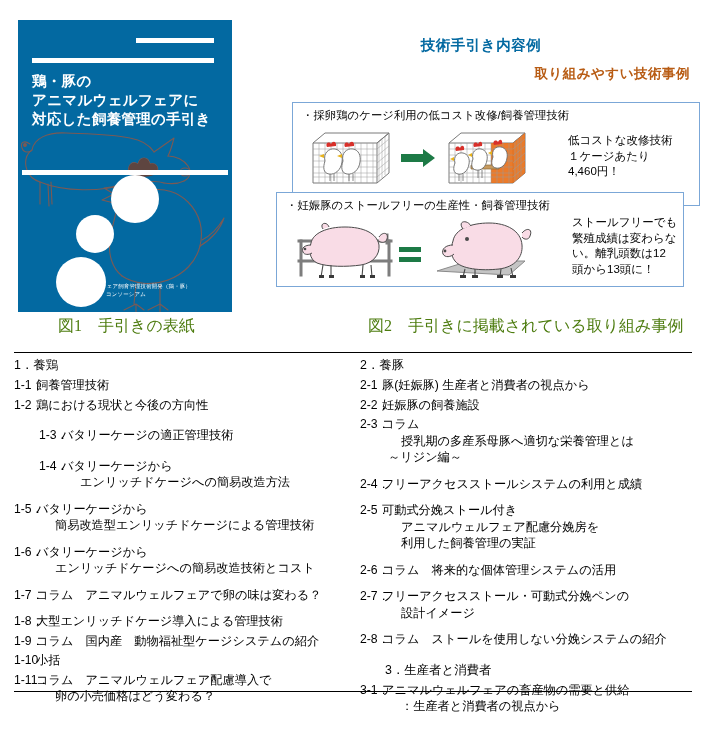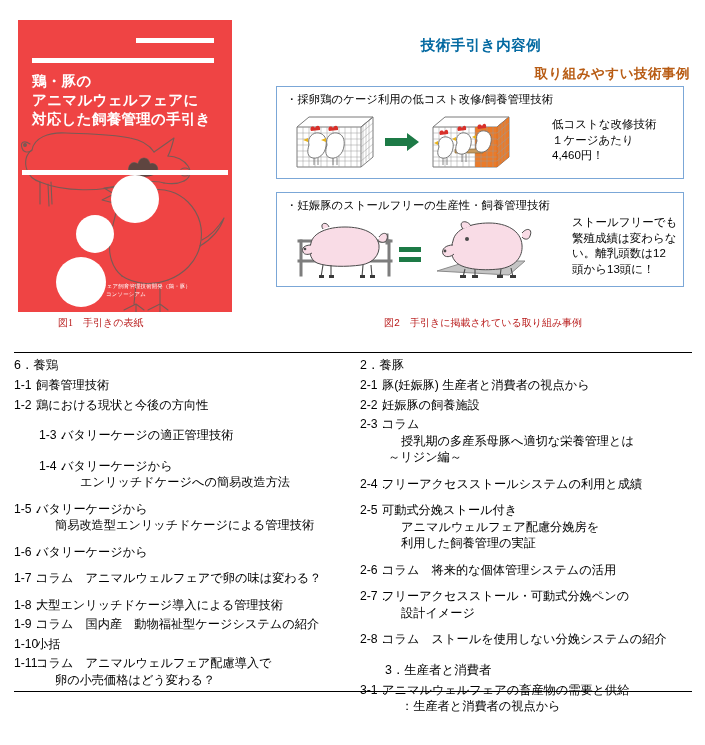--- a/index.html
+++ b/index.html
@@ -5,51 +5,51 @@
   html,body{margin:0;padding:0;background:#ffffff;}
   body{
     width:705px;height:745px;position:relative;overflow:hidden;
     font-family:"Liberation Sans","DejaVu Sans",sans-serif;
     color:#000;
     -webkit-font-smoothing:antialiased;
   }
 
   
   #cover-figure{position:absolute;left:18px;top:20px;width:214px;height:292px;}
-  #cover{position:absolute;inset:0;background:#ef4444;overflow:hidden;}
+  #cover{position:absolute;inset:0;background:#0369a1;overflow:hidden;}
   .cov-bar{position:absolute;background:#ffffff;height:5px;}
   #cov-bar-top-short{left:118px;top:18px;width:78px;}
   #cov-bar-top-long{left:14px;top:38px;width:182px;}
   #cov-bar-mid{left:4px;top:150px;width:206px;height:5px;}
   #cov-title{position:absolute;left:14px;top:52px;width:190px;color:#fff;
     font-size:14.5px;line-height:19px;font-weight:700;letter-spacing:.3px;}
   #cov-title div{white-space:nowrap;}
   .cov-circle{position:absolute;border-radius:50%;background:#ffffff;}
   #cov-circle-a{left:93px;top:155px;width:48px;height:48px;}
   #cov-circle-b{left:58px;top:195px;width:38px;height:38px;}
   #cov-circle-c{left:38px;top:237px;width:50px;height:50px;}
   #cov-credit{position:absolute;left:10px;top:262px;width:196px;text-align:center;
     color:#ffffff;font-size:5.4px;line-height:8px;letter-spacing:.2px;}
   #cov-art{position:absolute;left:0;top:108px;width:214px;height:184px;}
 
   .figcap{position:absolute;font-family:"Liberation Serif","DejaVu Serif",serif;
-          font-size:10px;color:#b91c1c;white-space:nowrap;}
+          font-size:16px;color:#4d7c0f;white-space:nowrap;}
   #figcap1{left:58px;top:316px;}
-  #figcap2{left:384px;top:316px;font-family:Liberation Mono, monospace;}
+  #figcap2{left:368px;top:316px;}
 
   
   #fig2{position:absolute;left:272px;top:22px;width:418px;height:282px;}
   #fig2-title{position:absolute;left:0;top:14px;width:418px;text-align:center;
     font-size:14.5px;font-weight:700;color:#0369a1;letter-spacing:.5px;}
   #fig2-subtitle{position:absolute;left:0;top:43px;width:418px;text-align:right;
     font-size:13.5px;font-weight:700;color:#b85c14;letter-spacing:.5px;}
 
   .fig2-box{position:absolute;left:4px;width:408px;border:1.2px solid #7ba7d7;
             background:#ffffff;box-sizing:border-box;}
-  #fig2-box1{top:64px;height:93px;}
+  #fig2-box1{top:80px;height:104px;margin-left:16px;}
   #fig2-box2{top:170px;height:95px;}
   .box-head{position:absolute;left:9px;top:5px;font-size:11.3px;color:#000;
             white-space:nowrap;letter-spacing:.1px;}
   .box-note{position:absolute;font-size:11.5px;line-height:15.5px;color:#000;}
   #box1-note{left:275px;top:30px;width:130px;}
   #box2-note{left:255px;top:22px;width:150px;margin-left:40px;}
   .box-art{position:absolute;}
   #box1-art{left:10px;top:22px;width:260px;height:66px;}
   #box2-art{left:10px;top:20px;width:245px;height:70px;}
 
@@ -274,21 +274,21 @@
     </div>
   </div>
 </div>
 <div class="figcap" id="figcap2">図2　手引きに掲載されている取り組み事例</div>
 
 <div id="toc">
   <div class="rule"></div>
 
   <div id="toc-body">
     <div class="toc-col" id="toc-col-left">
-        <div class="toc-sec ">6．養鶏</div>
+        <div class="toc-sec ">1．養鶏</div>
         <div class="toc-item sp-3">
           <span class="num">1-1．</span>
           <span class="txt">飼養管理技術</span>
         </div>
         <div class="toc-item sp-3">
           <span class="num">1-2．</span>
           <span class="txt">鶏における現状と今後の方向性</span>
         </div>
         <div class="toc-item sp-14">
           <span class="num">1-3．</span>
@@ -300,20 +300,21 @@
           <span class="txt ind">エンリッチドケージへの簡易改造方法</span>
         </div>
         <div class="toc-item sp-10">
           <span class="num">1-5．</span>
           <span class="txt">バタリーケージから</span>
           <span class="txt ind">簡易改造型エンリッチドケージによる管理技術</span>
         </div>
         <div class="toc-item sp-10">
           <span class="num">1-6．</span>
           <span class="txt">バタリーケージから</span>
+          <span class="txt ind">エンリッチドケージへの簡易改造技術とコスト</span>
         </div>
         <div class="toc-item sp-10">
           <span class="num">1-7．</span>
           <span class="txt">コラム　アニマルウェルフェアで卵の味は変わる？</span>
         </div>
         <div class="toc-item sp-10">
           <span class="num">1-8．</span>
           <span class="txt">大型エンリッチドケージ導入による管理技術</span>
         </div>
         <div class="toc-item sp-3">

